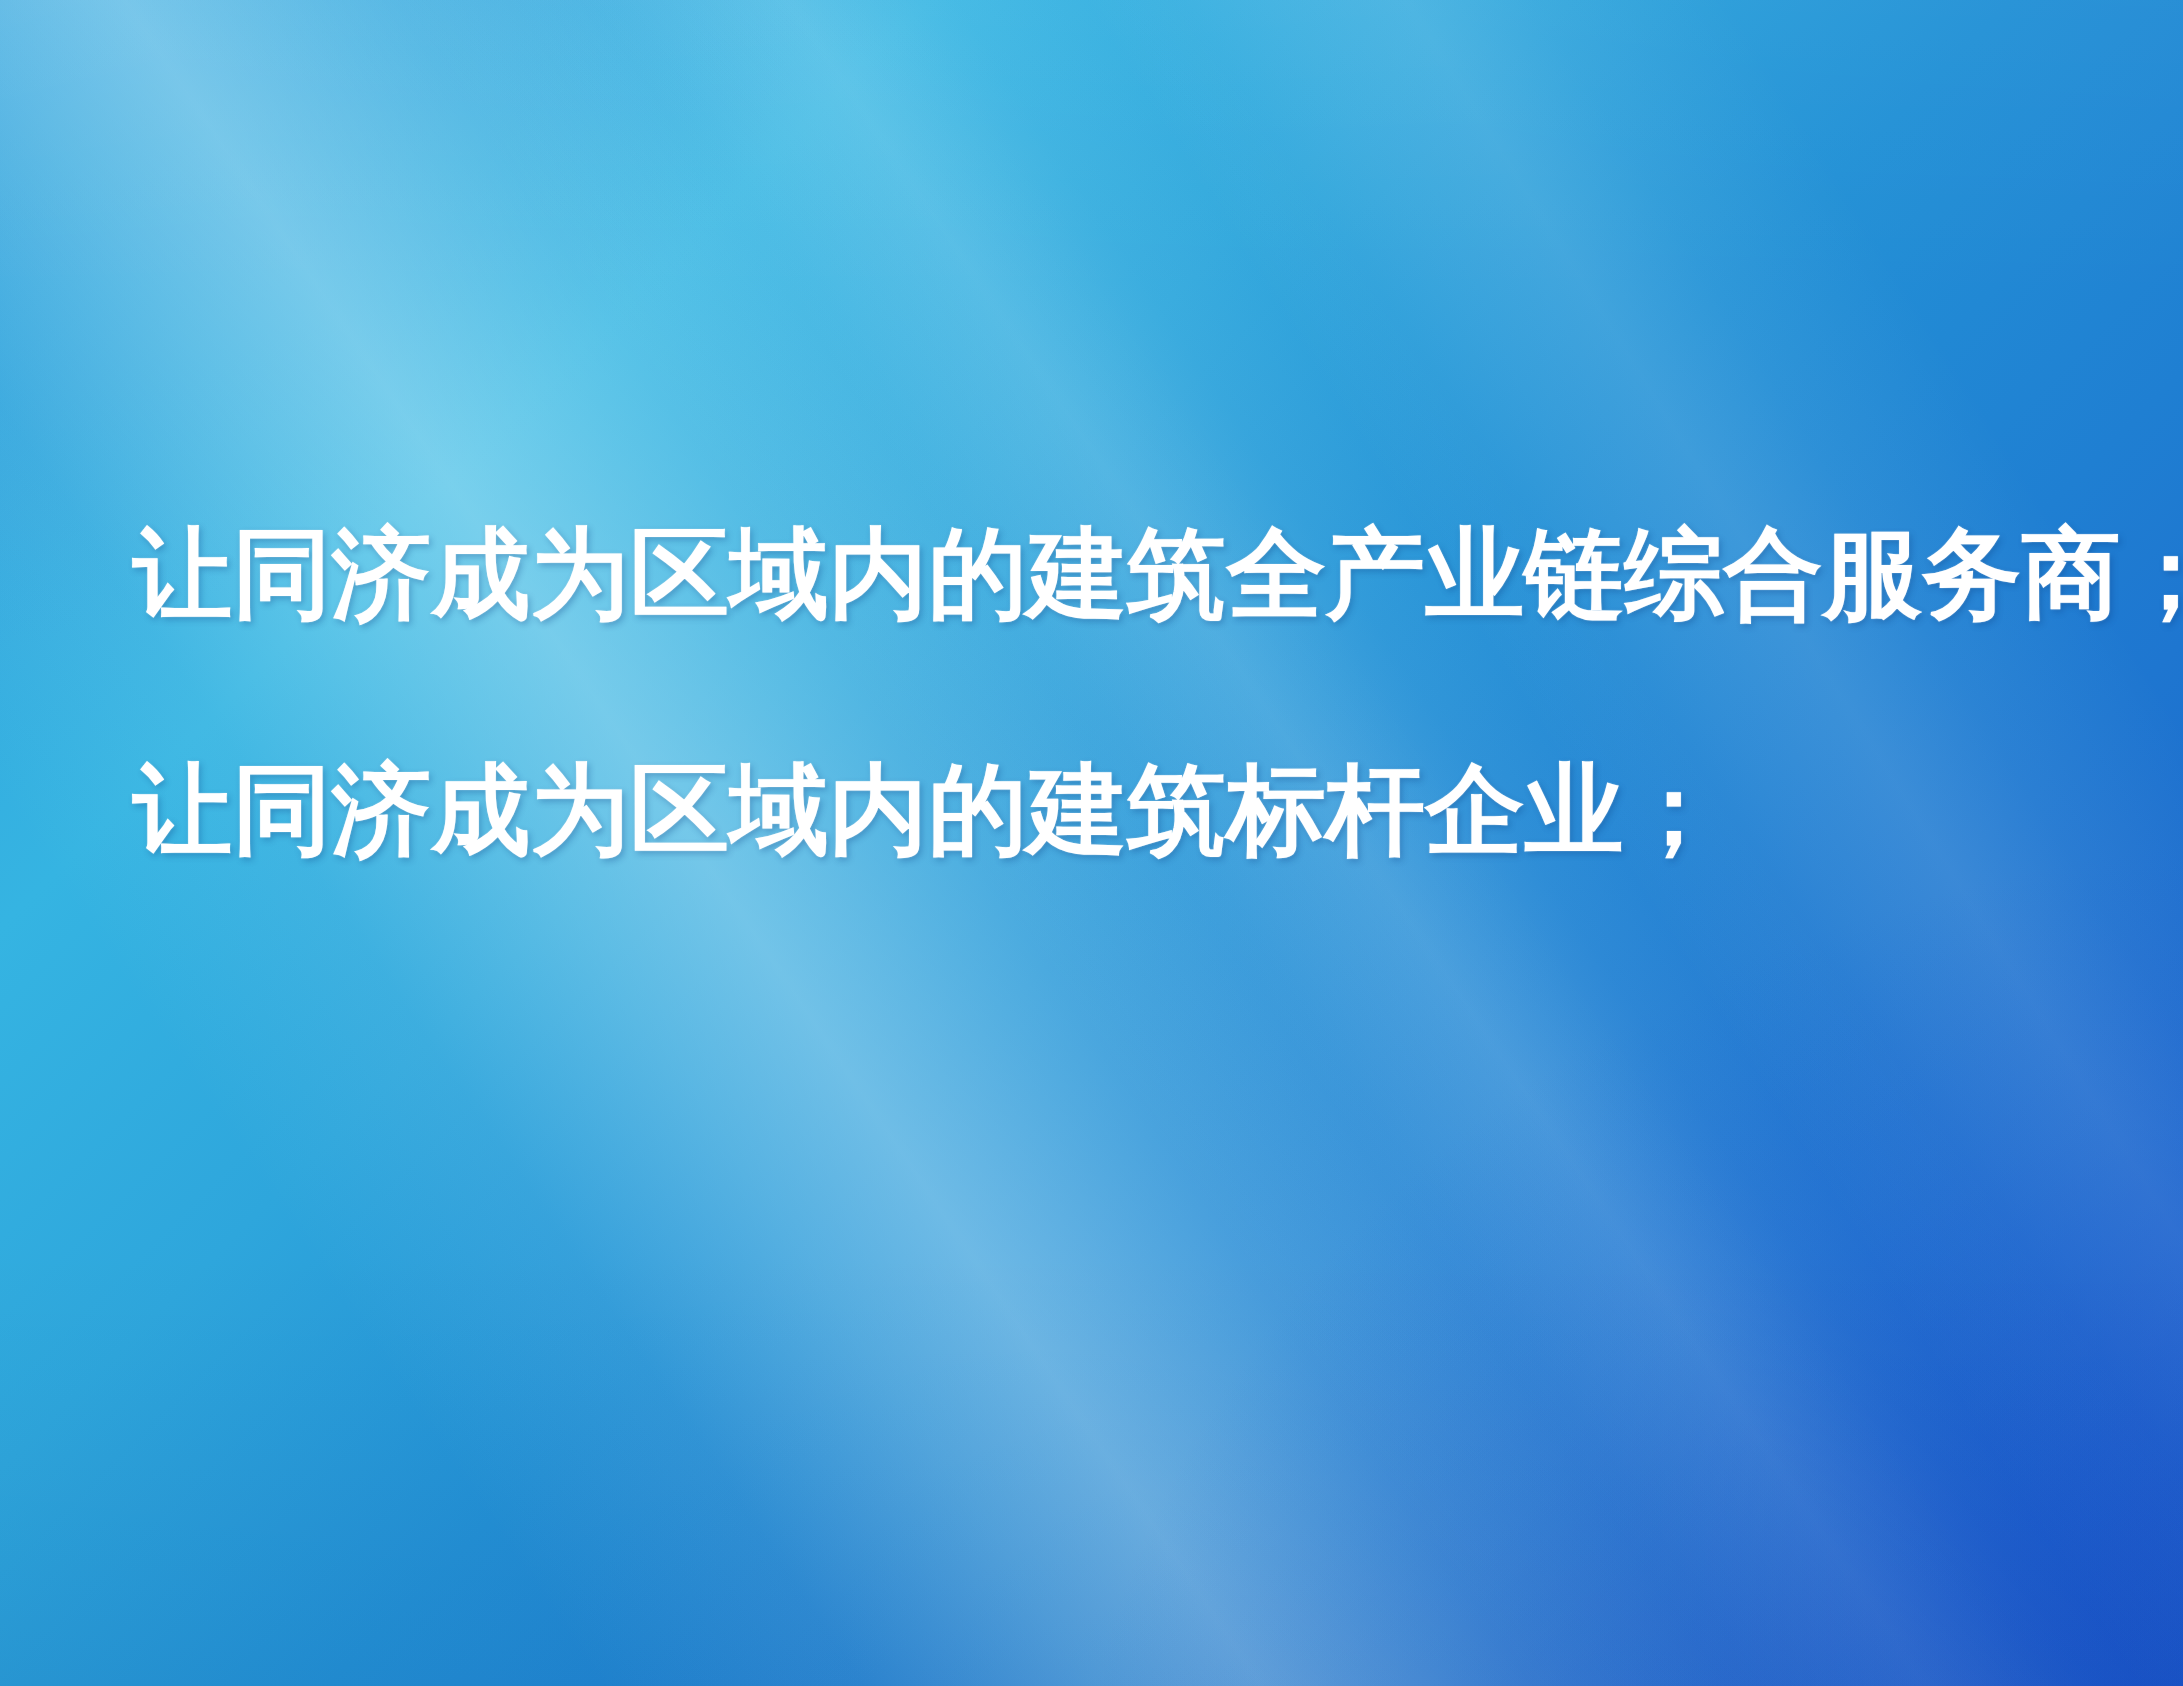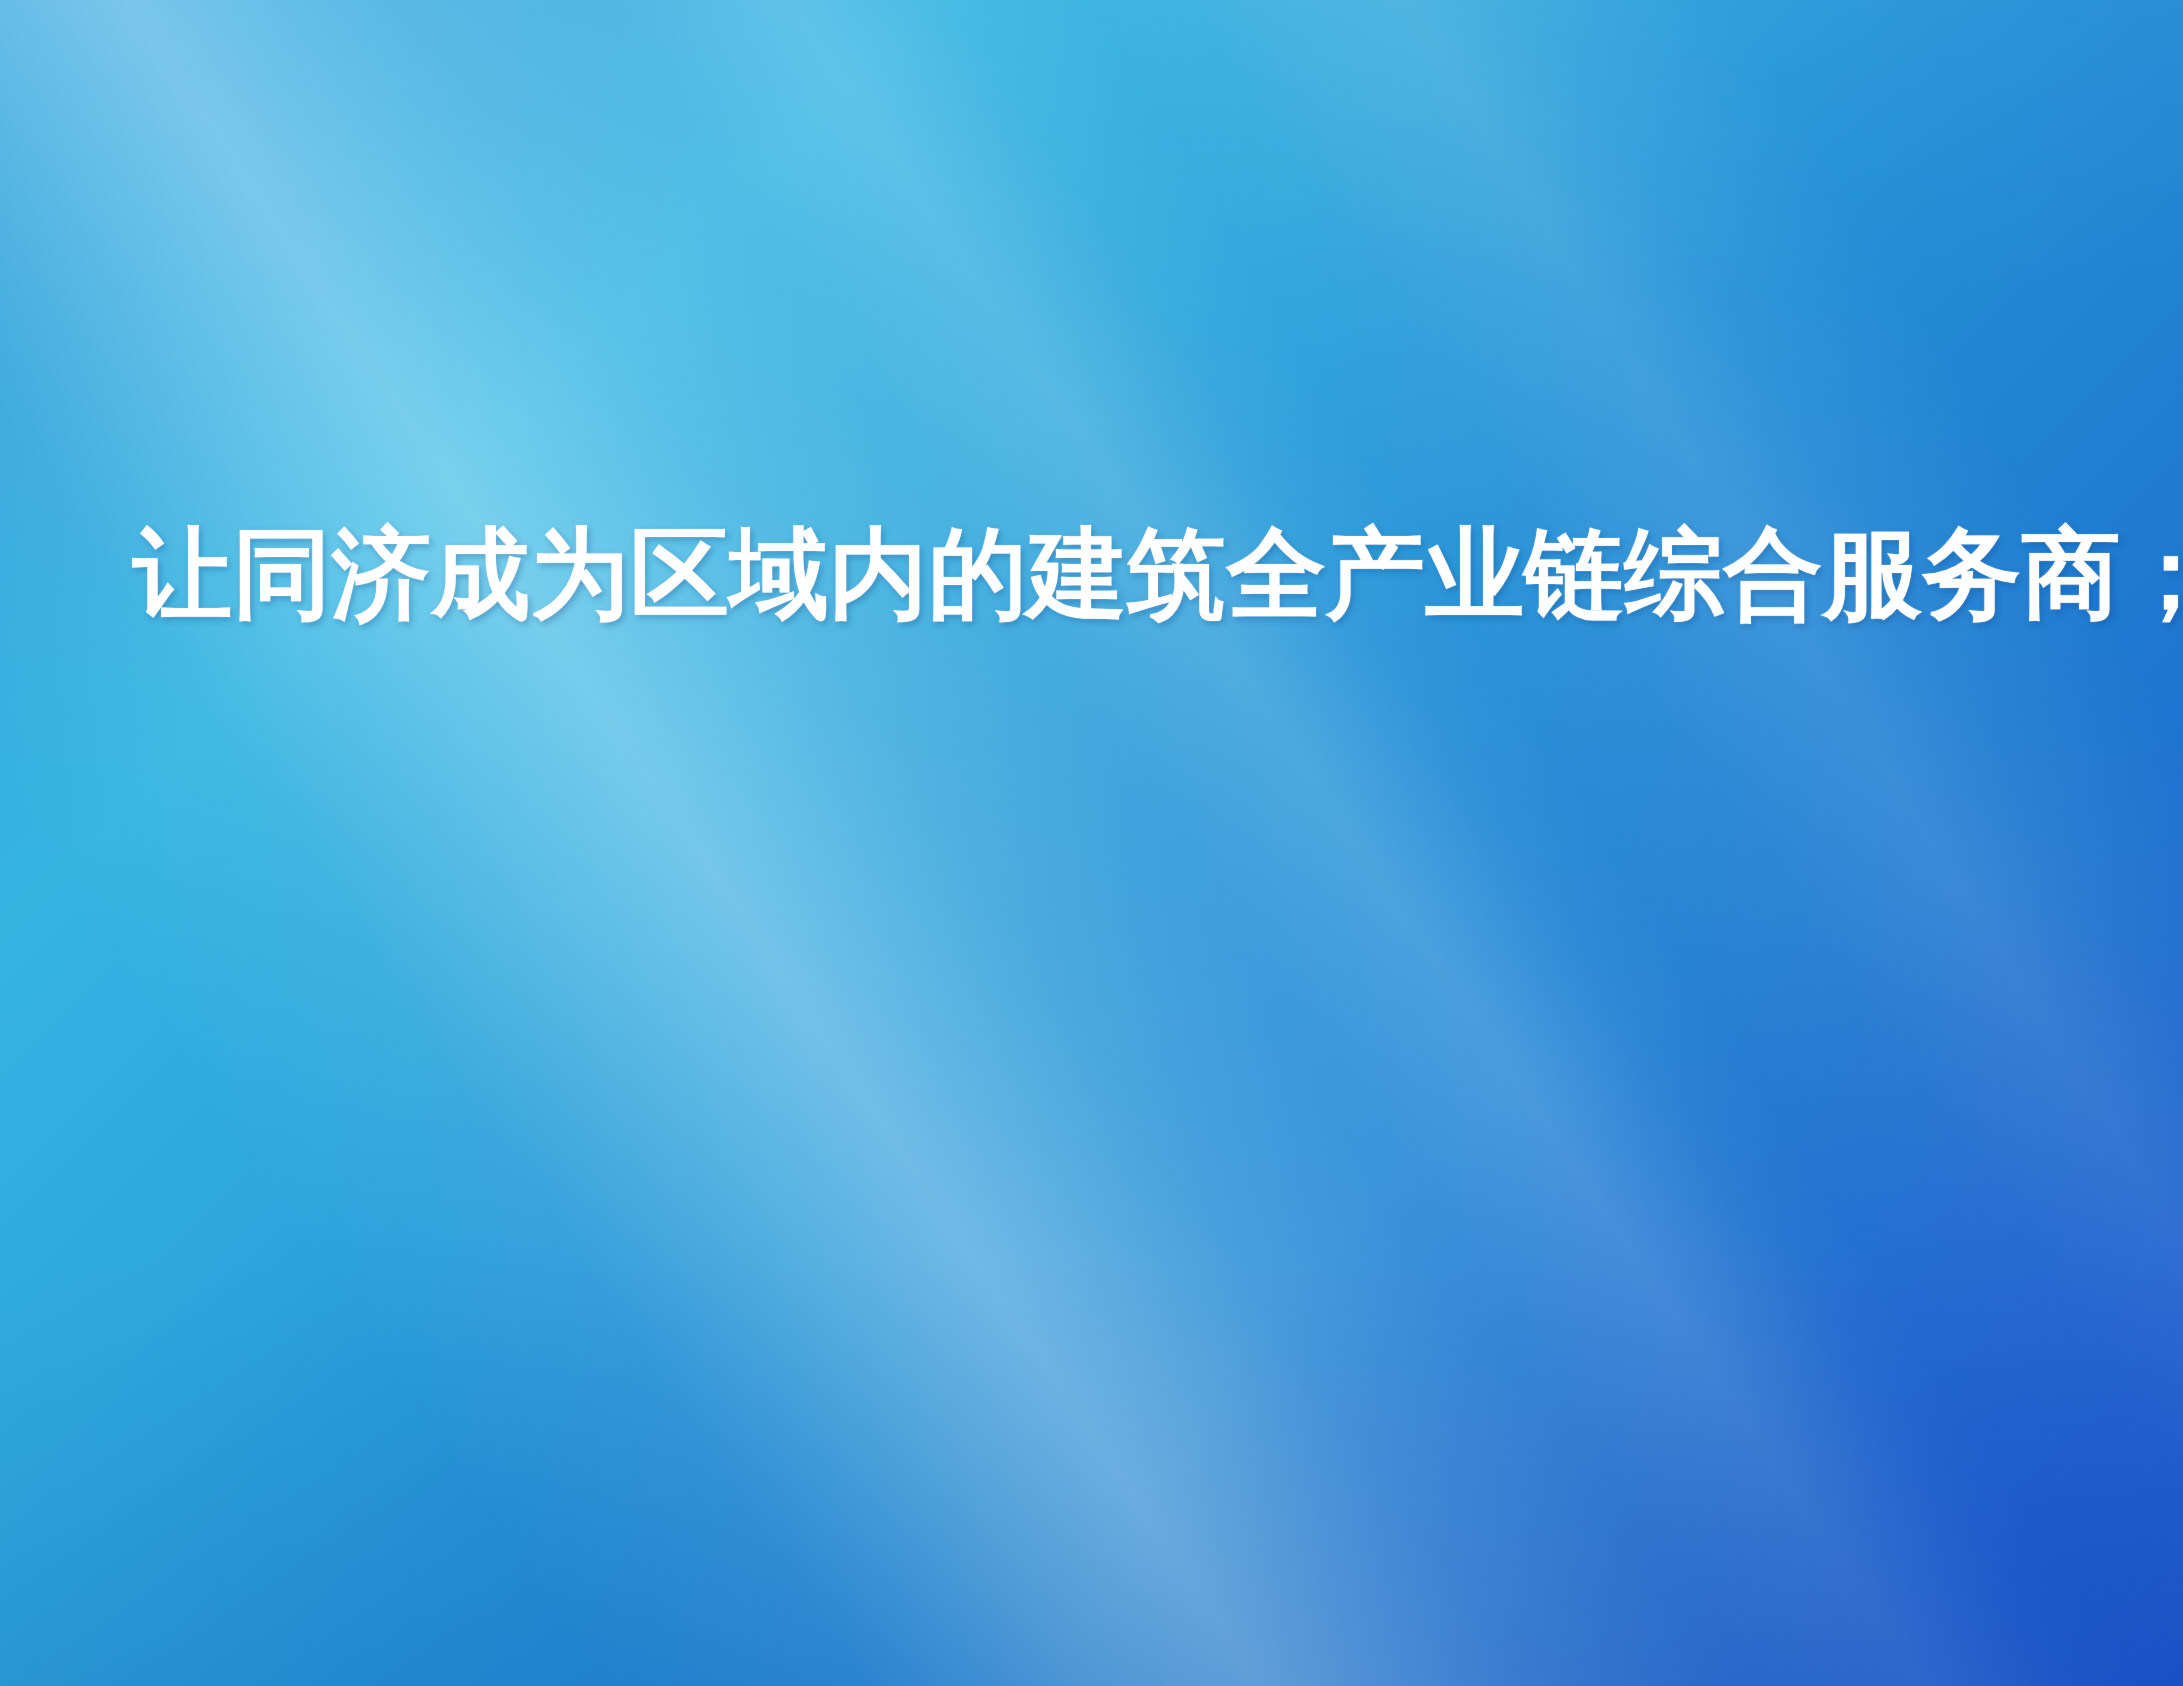--- a/index.html
+++ b/index.html
@@ -131,16 +131,17 @@
   <div class="bg-layer bg-base"></div>
   <div class="bg-layer bg-ul"></div>
   <div class="bg-layer bg-band-main"></div>
   <div class="bg-layer bg-band-second"></div>
   <div class="bg-layer bg-band-top"></div>
   <div class="bg-layer bg-deep"></div>
   <div class="bg-layer bg-vignette"></div>
 
   <div id="text-block">
     <div class="slide-line">让同济成为区域内的建筑全产业链综合服务商；</div>
+    <div class="slide-line">让同济成为区域内的建筑标杆企业；</div>
   </div>
 
 </div>
 
 
 </body></html>

